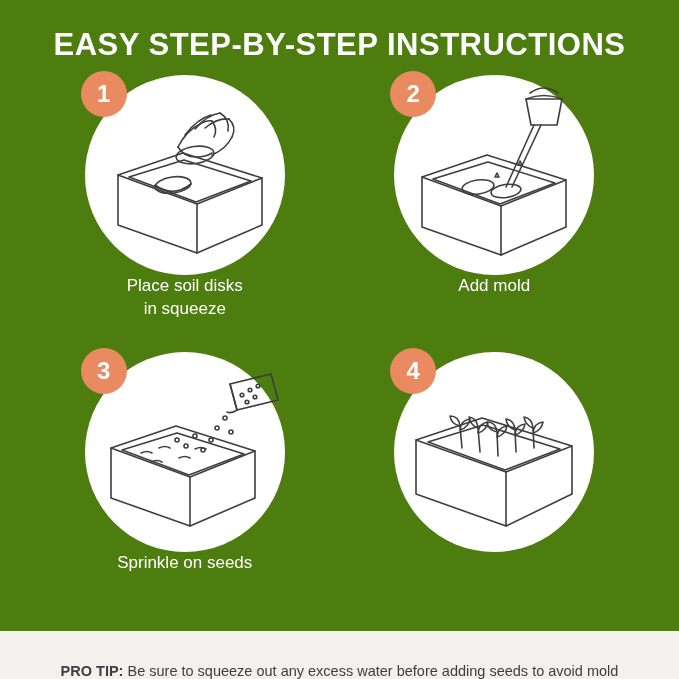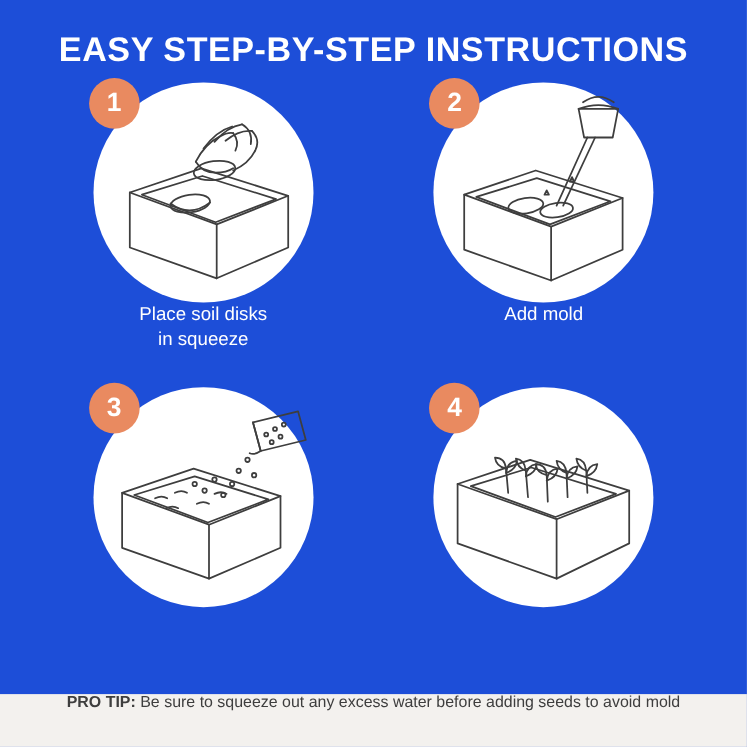--- a/index.html
+++ b/index.html
@@ -10,21 +10,21 @@
     width: 679px;
     height: 679px;
     font-family: "Liberation Sans", sans-serif;
     background: #ffffff;
     overflow: hidden;
   }
   .poster {
     position: relative;
     width: 679px;
     height: 679px;
-    background: #1d4ed8;
+    background: #4d7c0f;
     box-sizing: border-box;
     display: flex;
     flex-direction: column;
   }
   .title {
     text-align: center;
     color: #ffffff;
     font-size: 31px;
     font-weight: bold;
     letter-spacing: 0.5px;
@@ -87,21 +87,21 @@
     color: #ffffff;
     font-size: 17px;
     line-height: 1.35;
     text-align: center;
     max-width: 230px;
   }
   .protip-bar {
     height: 48px;
     background: #f3f1ee;
     display: flex;
-    align-items: flex-start;
+    align-items: flex-end;
     justify-content: center;
     box-sizing: border-box;
     padding: 0 14px;
   }
   .protip-text {
     color: #3e3e3e;
     font-size: 14.5px;
     text-align: center;
     white-space: nowrap;
   }
@@ -219,20 +219,21 @@
             <circle cx="146" cy="80" r="2"></circle>
             <circle cx="157" cy="43" r="1.8"></circle>
             <circle cx="165" cy="38" r="1.8"></circle>
             <circle cx="173" cy="34" r="1.8"></circle>
             <circle cx="162" cy="50" r="1.8"></circle>
             <circle cx="170" cy="45" r="1.8"></circle>
           </g>
         </svg>
         <div class="badge">3</div>
       </div>
+      <div class="caption">Sprinkle on seeds</div>
     </div>
 
     <div class="step step-4">
       <div class="circle-wrap">
         <div class="circle"></div>
         <svg class="art" viewBox="0 0 200 200">
           <g fill="none" stroke="#3e3e3e" stroke-width="1.6" stroke-linejoin="round" stroke-linecap="round">
 
             <path d="M22 88 L88 66 L178 94 L112 120 Z"></path>
             <path d="M22 88 L22 142 L112 174 L112 120"></path>

